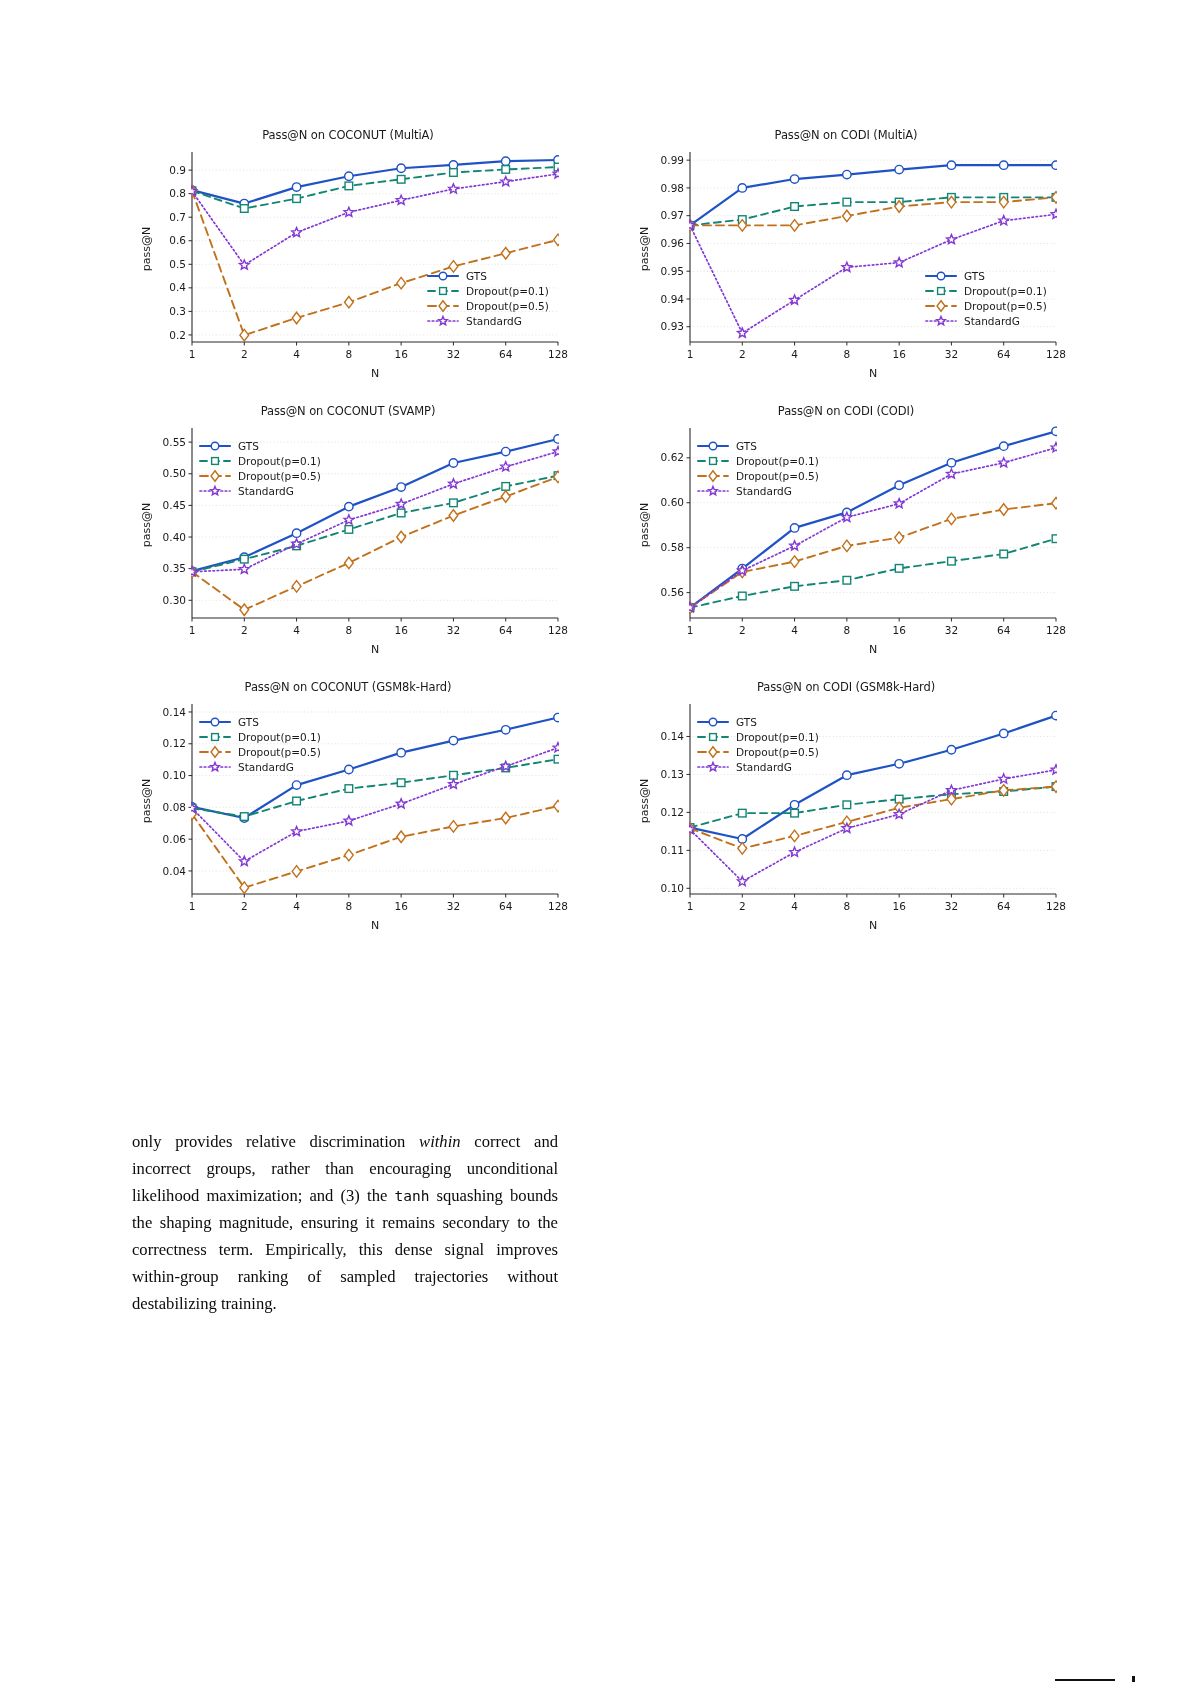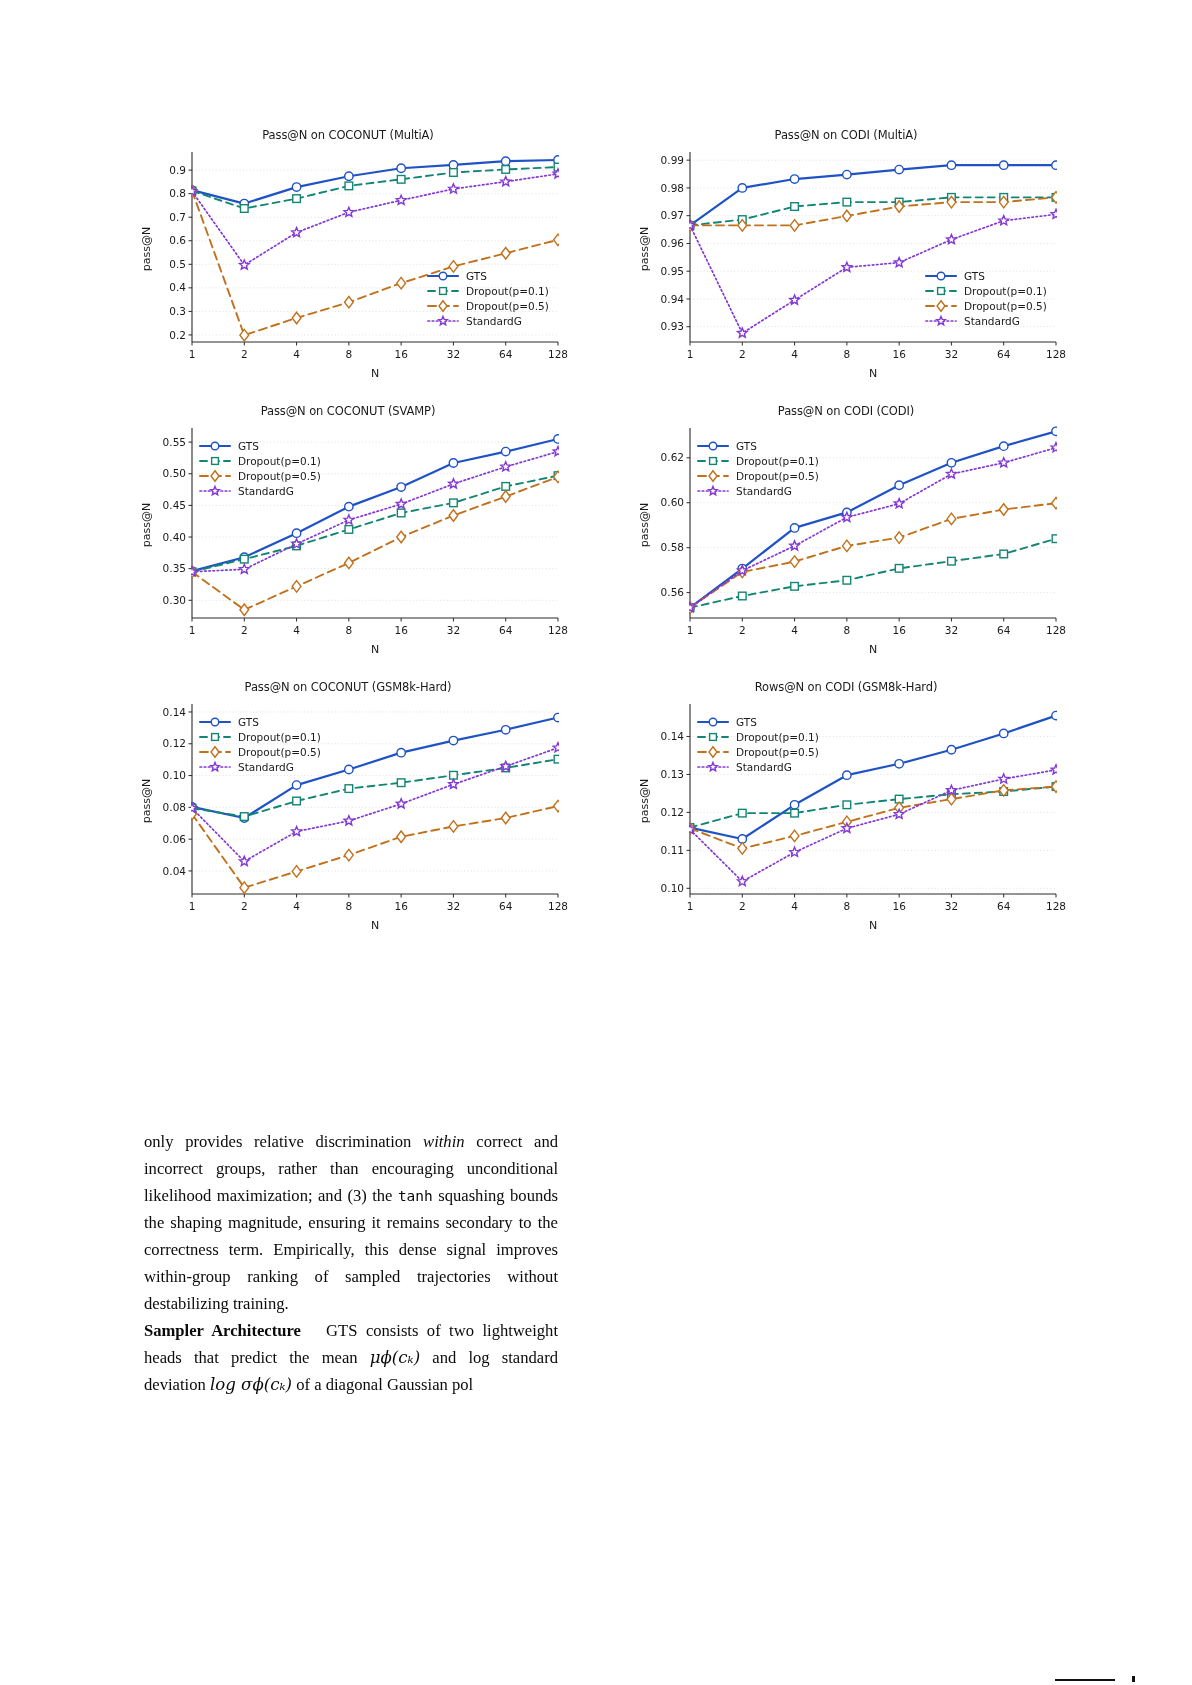--- a/index.html
+++ b/index.html
@@ -98,21 +98,21 @@
     left: 128px;
     top: 1128px;
     width: 430px;
     font-family: "Liberation Serif", serif;
     font-size: 16.6px;
     line-height: 1.63;
     text-align: justify;
     color: #0a0a0a;
   }
   .body-col p {
-    margin: 0 0 0 16px;
+    margin: 0 0 0 4px;
   }
   .body-col .para-just {
     text-align: justify;
     text-justify: inter-word;
   }
   .mono-inline {
     font-family: "DejaVu Sans Mono", monospace;
     font-size: 14.5px;
   }
   .sec-head {
@@ -666,21 +666,21 @@
             </g>
             <defs>
               <clipPath id="clip-coconut-gsm8k-hard">
                 <rect x="63" y="28" width="368" height="195"></rect>
               </clipPath>
             </defs>
           </svg>
       </div>
 
       <div class="chart-cell">
-        <div class="chart-title">Rows@N on CODI (GSM8k-Hard)</div>
+        <div class="chart-title">Pass@N on CODI (GSM8k-Hard)</div>
         <svg class="chart-svg" width="440" height="270" viewBox="0 0 440 270">
             <g>
               <line x1="64" y1="216.30612244897958" x2="430" y2="216.30612244897958" stroke="#d8d8d8" stroke-width="0.8" stroke-dasharray="1,2.4"></line>
               <line x1="64" y1="178.3469387755102" x2="430" y2="178.3469387755102" stroke="#d8d8d8" stroke-width="0.8" stroke-dasharray="1,2.4"></line>
               <line x1="64" y1="140.38775510204084" x2="430" y2="140.38775510204084" stroke="#d8d8d8" stroke-width="0.8" stroke-dasharray="1,2.4"></line>
               <line x1="64" y1="102.4285714285714" x2="430" y2="102.4285714285714" stroke="#d8d8d8" stroke-width="0.8" stroke-dasharray="1,2.4"></line>
               <line x1="64" y1="64.46938775510196" x2="430" y2="64.46938775510196" stroke="#d8d8d8" stroke-width="0.8" stroke-dasharray="1,2.4"></line>
               <line x1="64" y1="32" x2="64" y2="222" stroke="#2b2b2b" stroke-width="1.1"></line>
               <line x1="64" y1="222" x2="430" y2="222" stroke="#2b2b2b" stroke-width="1.1"></line>
               <line x1="60.5" y1="216.30612244897958" x2="64" y2="216.30612244897958" stroke="#2b2b2b" stroke-width="1"></line>
@@ -773,19 +773,18 @@
       </div>
 
     </div>
   </div>
 
 
   <div class="body-col">
     <p class="para-just"><span>only provides relative discrimination </span><em class="it">within</em><span> correct and incorrect groups, rather than encouraging unconditional likelihood maximization; and (3) the </span><span class="mono-inline">tanh</span><span> squashing bounds the shaping magnitude, ensuring it remains secondary to the correctness term. Empirically, this dense signal improves within-group ranking of sampled trajectories without destabilizing training.</span></p>
 
 
-    <p class="para-just"><span class="run-head">Sampler Architecture</span>&nbsp;&nbsp;&nbsp;<span>GTS consists of two lightweight heads that predict the mean </span><span class="mathsym">μϕ(cₖ)</span><span> and log standard deviation </span><span class="mathsym">log σϕ(cₖ)</span><span> of a diagonal Gaussian pol</span></p>
   </div>
 
   <div class="bottom-rule"></div>
   <div class="bottom-tick"></div>
 
 </div>
 
 </body></html>

